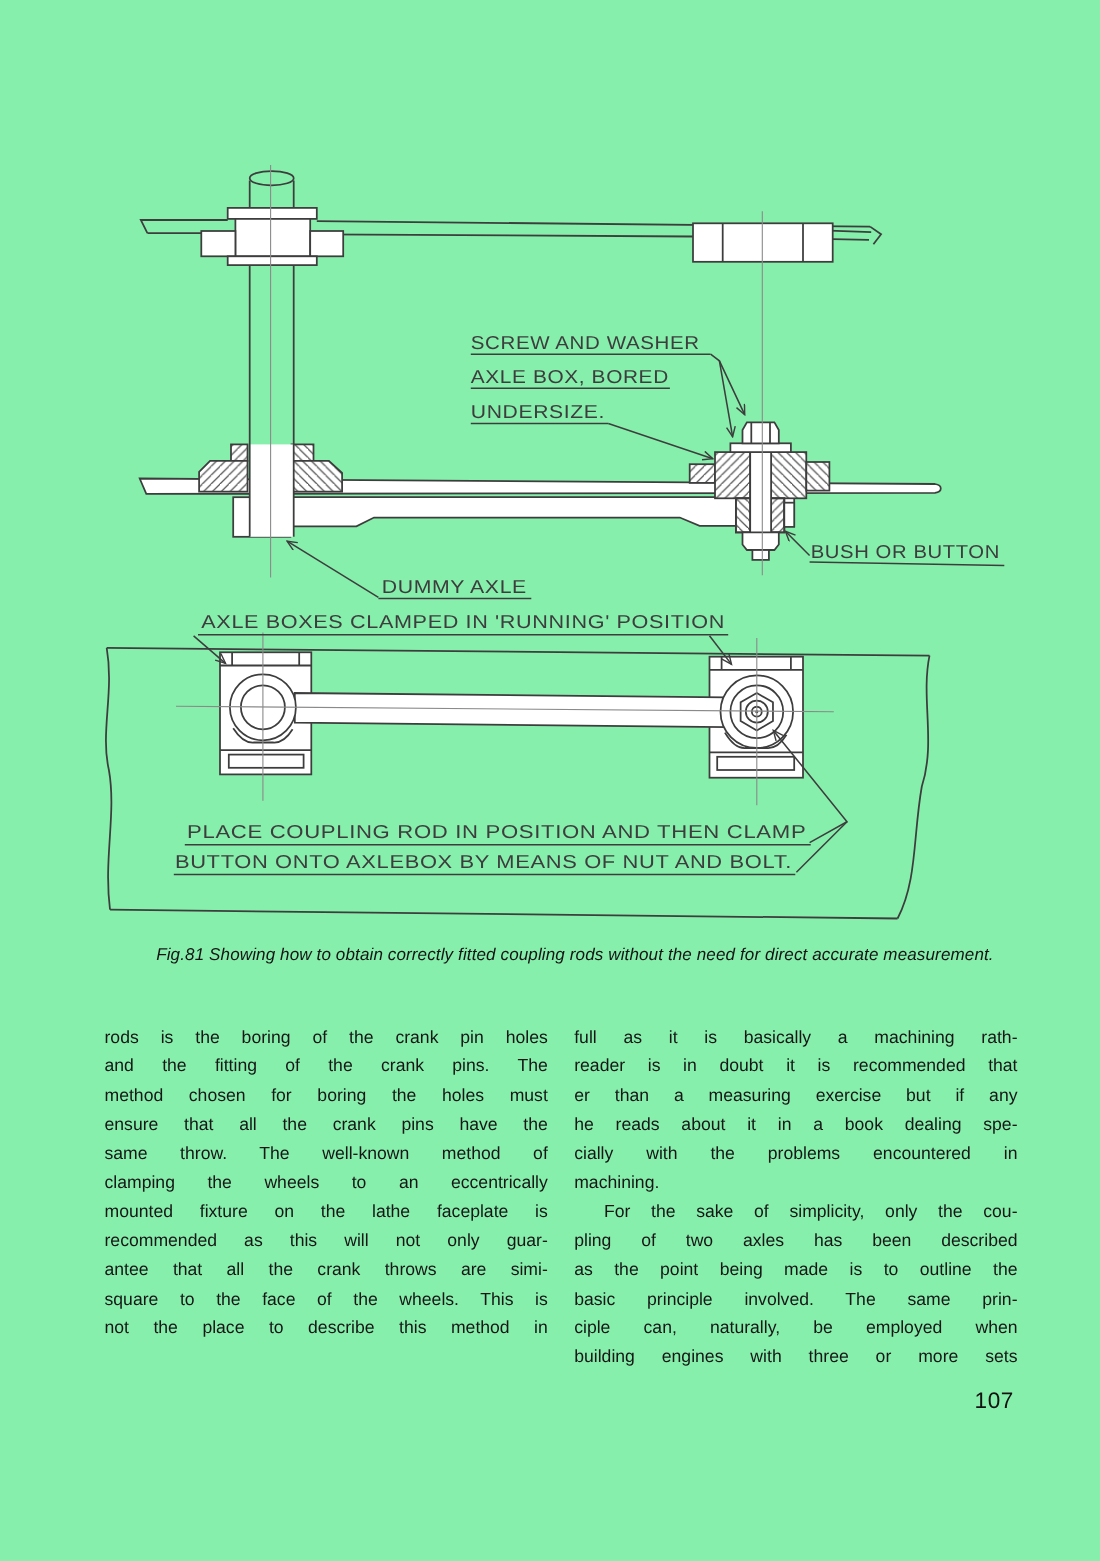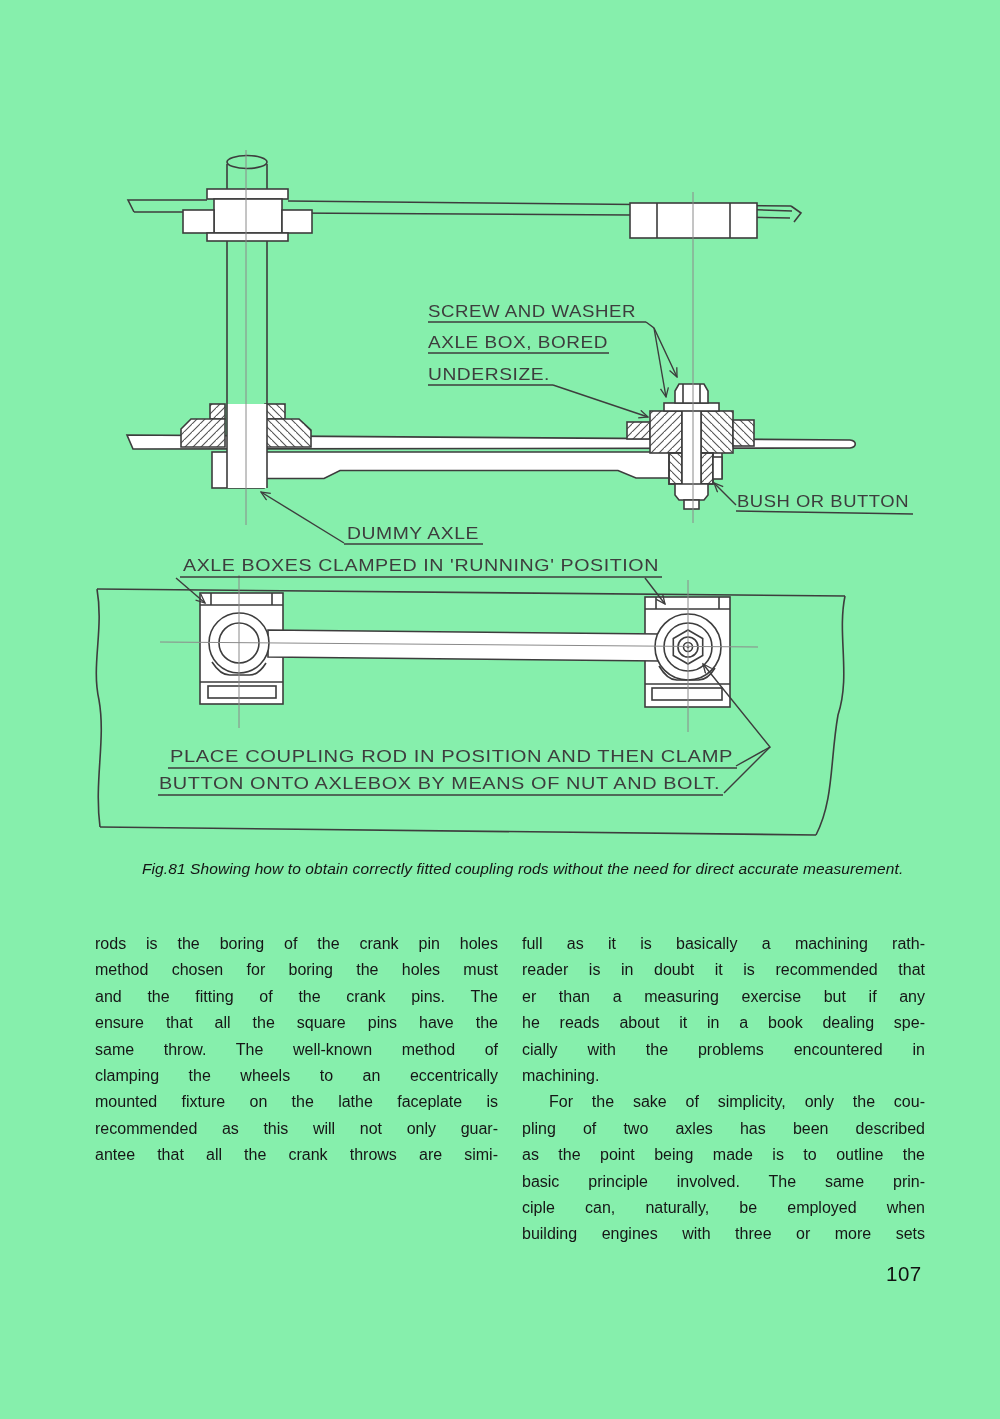--- a/index.html
+++ b/index.html
@@ -183,28 +183,30 @@
       <text class="hand" x="170" y="762" textLength="563" lengthAdjust="spacingAndGlyphs">PLACE COUPLING ROD IN POSITION AND THEN CLAMP</text>
       <text class="hand" x="159" y="789" textLength="561" lengthAdjust="spacingAndGlyphs">BUTTON ONTO AXLEBOX BY MEANS OF NUT AND BOLT.</text>
     </g>
   </svg>
 
   <div class="caption">Fig.81 Showing how to obtain correctly fitted coupling rods without the need for direct accurate measurement.</div>
 
   <div class="columns">
     <div class="col">
         <div class="bline">rods is the boring of the crank pin holes</div>
+        <div class="bline">and the fitting of the crank pins. The</div>
         <div class="bline">method chosen for boring the holes must</div>
-        <div class="bline">and the fitting of the crank pins. The</div>
-        <div class="bline">ensure that all the square pins have the</div>
+        <div class="bline">ensure that all the crank pins have the</div>
         <div class="bline">same throw. The well-known method of</div>
         <div class="bline">clamping the wheels to an eccentrically</div>
         <div class="bline">mounted fixture on the lathe faceplate is</div>
         <div class="bline">recommended as this will not only guar-</div>
         <div class="bline">antee that all the crank throws are simi-</div>
+        <div class="bline">square to the face of the wheels. This is</div>
+        <div class="bline">not the place to describe this method in</div>
       </div>
     <div class="col">
       <div>
           <div class="bline">full as it is basically a machining rath-</div>
           <div class="bline">reader is in doubt it is recommended that</div>
           <div class="bline">er than a measuring exercise but if any</div>
           <div class="bline">he reads about it in a book dealing spe-</div>
           <div class="bline">cially with the problems encountered in</div>
           <div class="bline noj">machining.</div>
         </div>

